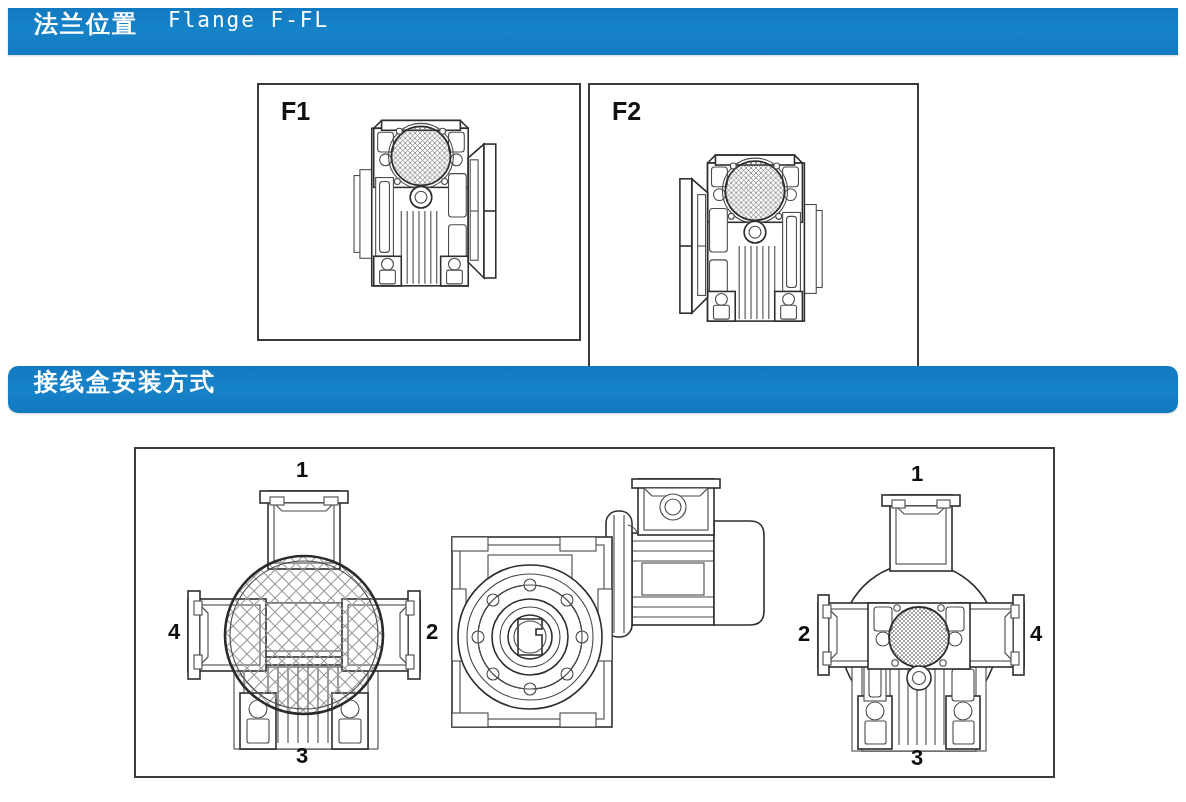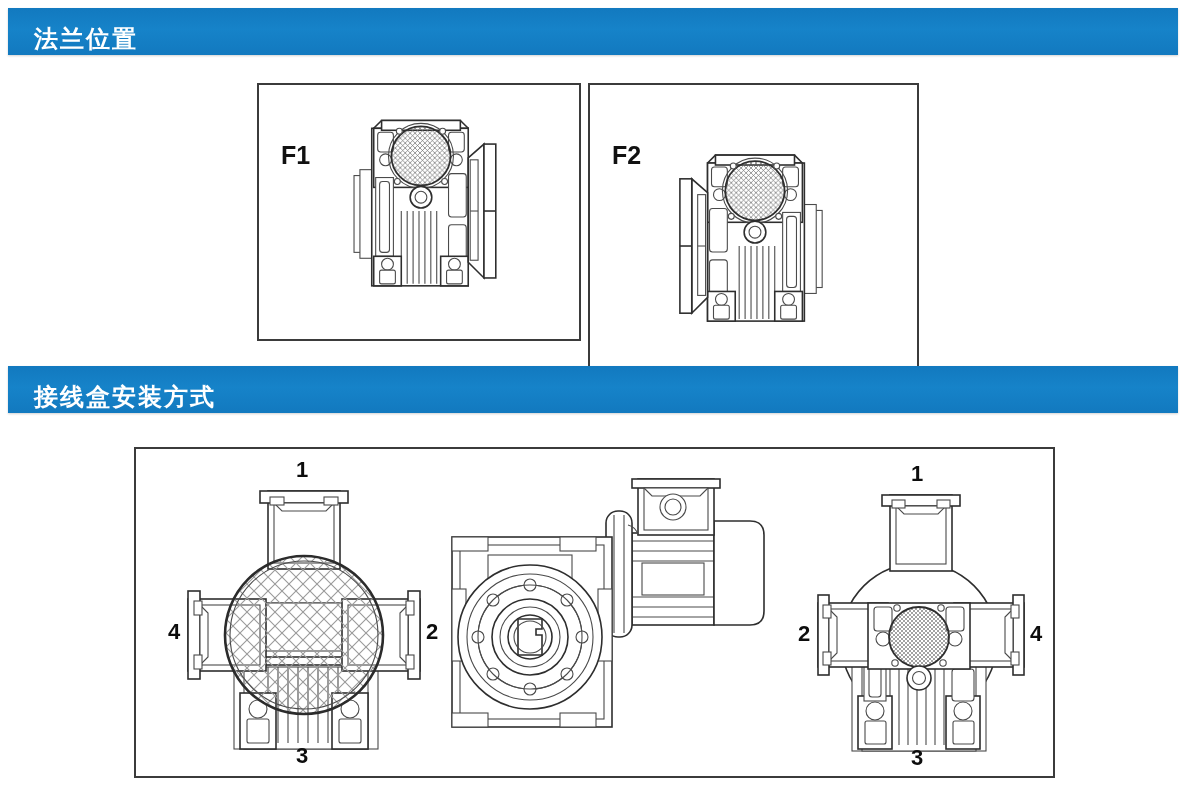--- a/index.html
+++ b/index.html
@@ -16,61 +16,60 @@
   }
 
   
   .section-bar {
     position: absolute;
     left: 8px;
     width: 1170px;
     height: 47px;
     background: linear-gradient(180deg, #1279bf 0%, #1683c9 45%, #1279bf 100%);
     display: flex;
-    align-items: flex-end;
+    align-items: flex-start;
     box-shadow: 0 1px 2px rgba(0,0,0,0.18);
   }
   .section-bar .cn {
     color: #ffffff;
     font-size: 24px;
     font-weight: 700;
     letter-spacing: 2px;
     margin-left: 26px;
     white-space: nowrap;
   }
   .section-bar .en {
     color: #ffffff;
     font-family: "DejaVu Sans Mono", monospace;
     font-size: 21px;
     font-weight: 500;
     letter-spacing: 2px;
     margin-left: 30px;
     white-space: nowrap;
   }
   #bar-flange { top: 8px; }
-  #bar-terminal { top: 366px; }
+  #bar-terminal { top: 366px; border-radius: 10px; }
 
   
   .flange-box {
     position: absolute;
     border: 2px solid #3b3b3b;
     background: #ffffff;
     box-sizing: border-box;
   }
   #flange-box-f1 { left: 257px; top: 83px; width: 324px; height: 258px; }
   #flange-box-f2 { left: 588px; top: 83px; width: 331px; height: 328px; }
   .flange-label {
     position: absolute;
     left: 22px;
     top: 12px;
     font-size: 25px;
     font-weight: 700;
     color: #111111;
     letter-spacing: 0px;
-    margin-top: 44px;
   }
   .flange-art {
     position: absolute;
     left: 0; top: 0;
     width: 100%; height: 100%;
   }
 
   
   #terminal-panel {
     position: absolute;
@@ -102,20 +101,21 @@
   .ln   { fill: none; stroke: #2e2e2e; stroke-width: 1.6; }
   .ln-t { fill: none; stroke: #4a4a4a; stroke-width: 1.1; }
   .fillw { fill: #ffffff; stroke: #2e2e2e; stroke-width: 1.6; }
   .fillw-t { fill: #ffffff; stroke: #4a4a4a; stroke-width: 1.1; }
 </style>
 </head>
 <body>
 
 <div class="section-bar" id="bar-flange">
   <span class="cn">法兰位置</span>
+  <span class="en">Flange F-FL</span>
 </div>
 
 <div class="flange-box" id="flange-box-f1">
   <div class="flange-label">F1</div>
   <svg class="flange-art" viewBox="0 0 324 258">
     <g transform="translate(78,24)">
 
       <rect class="fillw-t" x="18" y="68" width="12" height="78"></rect>
       <rect class="fillw-t" x="24" y="62" width="14" height="90"></rect>
 

